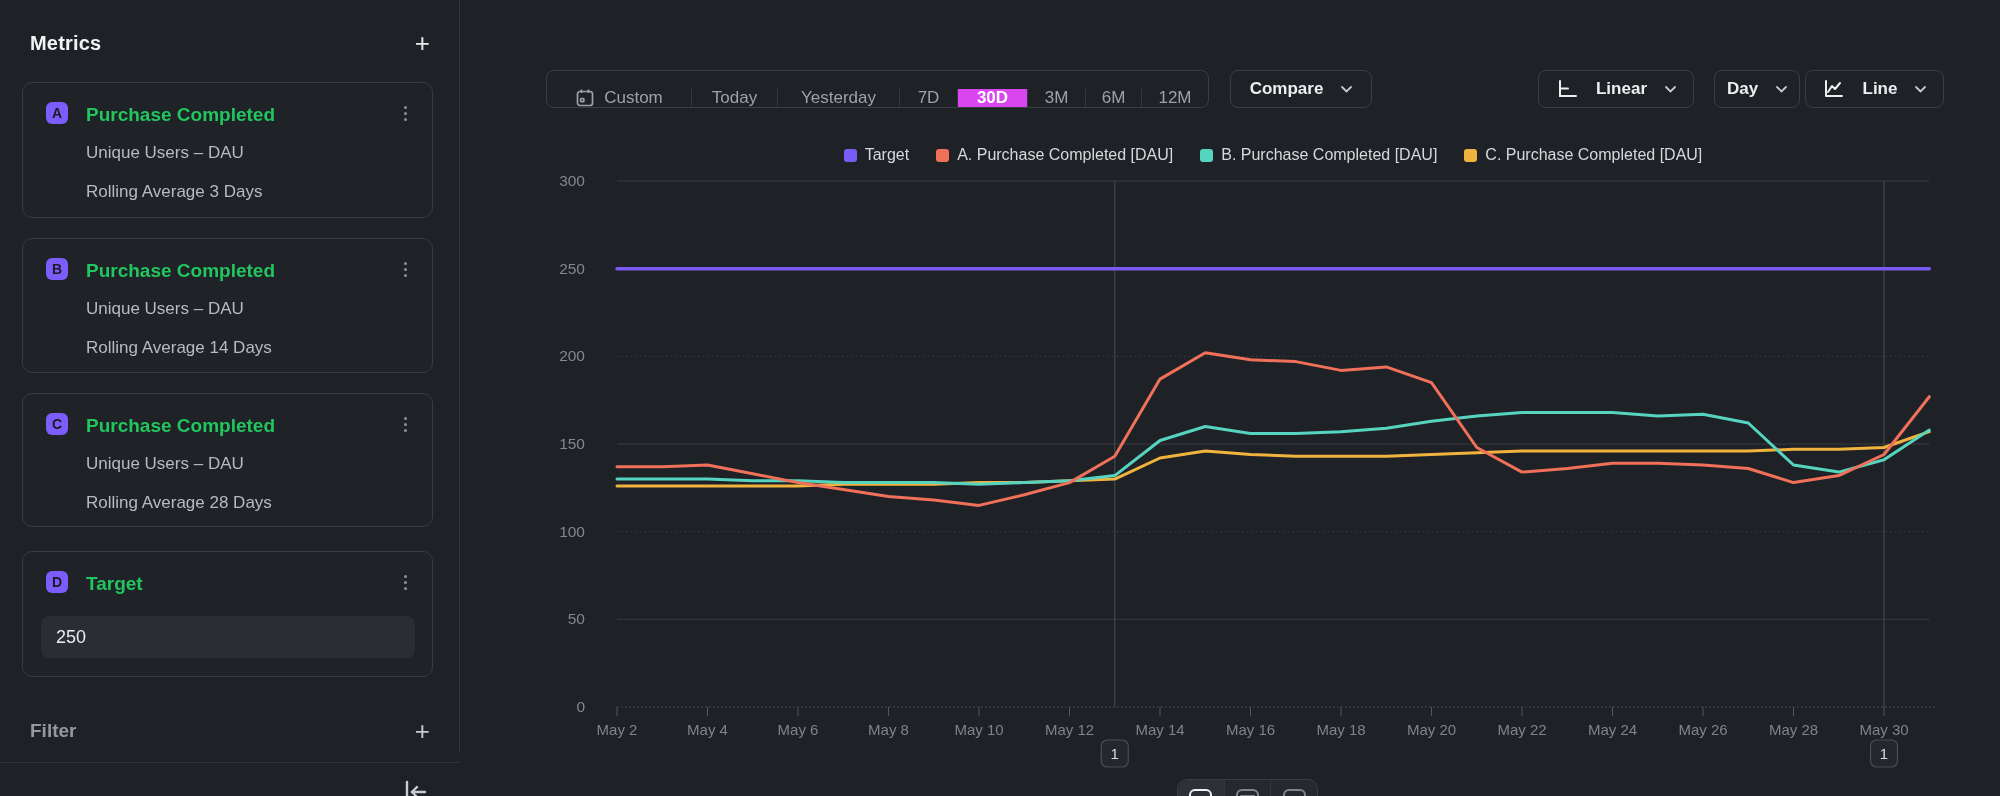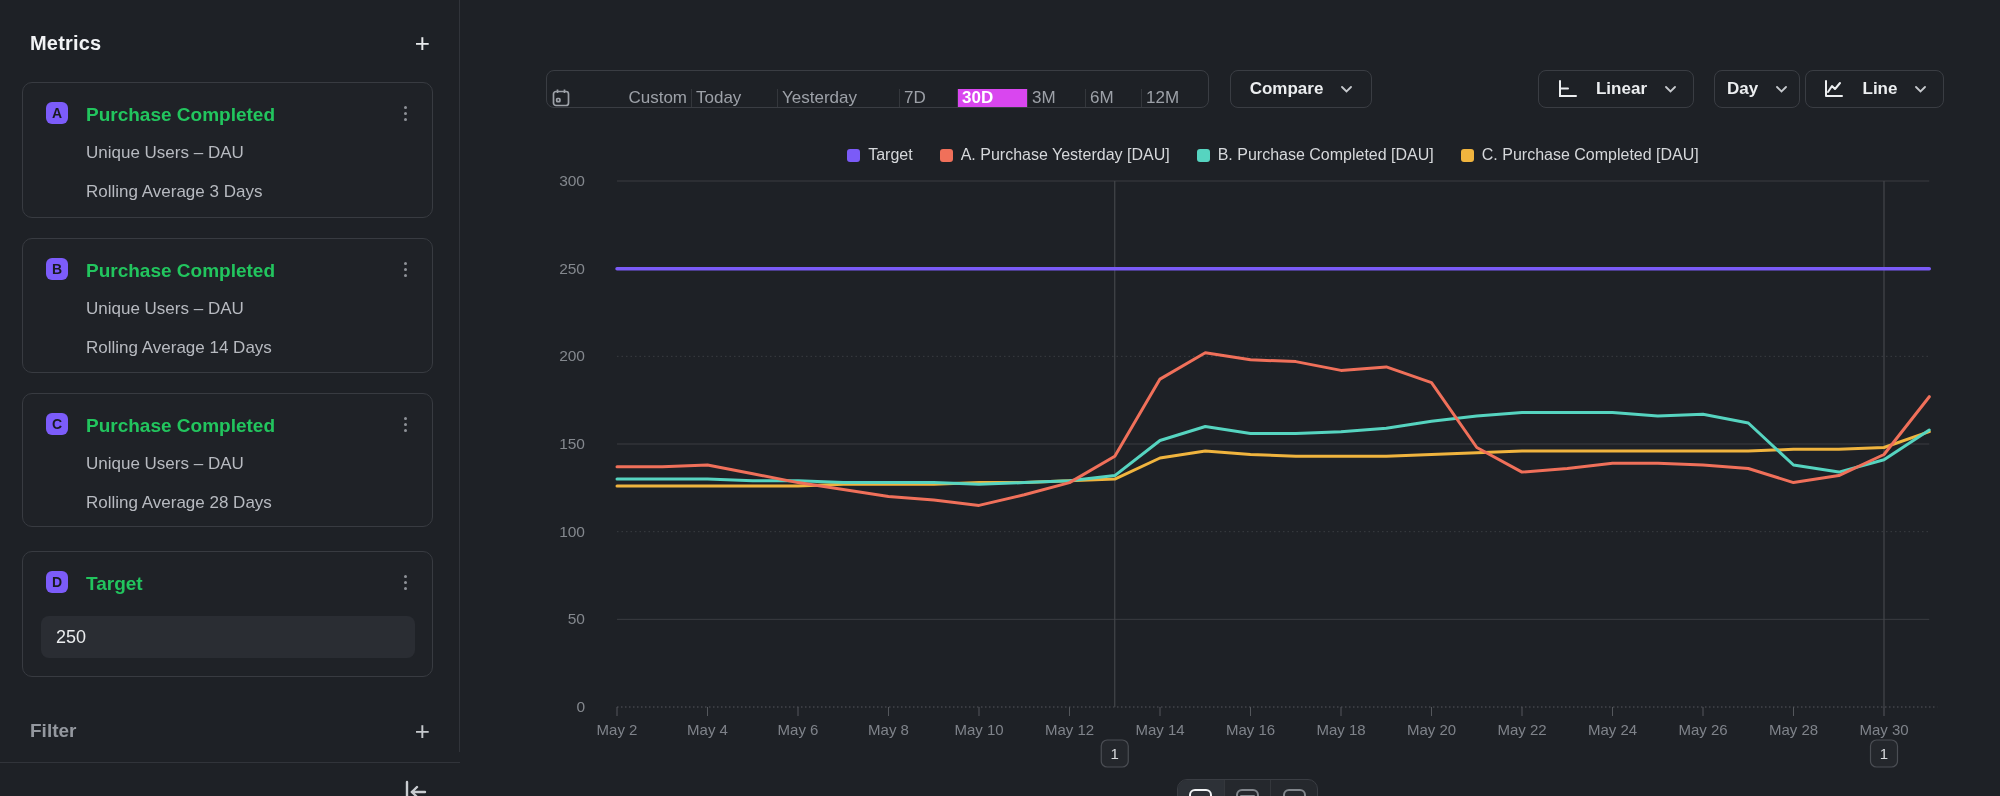--- a/index.html
+++ b/index.html
@@ -24,21 +24,21 @@
   .card-row2 { position:absolute; left:63px; top:99px; font-size:17px; color:#b7bac0; }
   .target-input { position:absolute; left:18px; top:64px; width:374px; height:42px; background:#2a2d33; border:none; border-radius:8px; color:#e9ebed; font-size:18px; padding:0 15px; font-family:inherit; }
   .filter-row { position:absolute; left:30px; top:718px; width:400px; display:flex; justify-content:space-between; align-items:center;gap:33px; }
   .filter-title { font-size:19px; font-weight:700; color:#94989f; }
   .filter-row .plus-btn { color:#c6c9cd; }
   .sb-divider { position:absolute; left:0; top:762px; width:460px; height:1px; background:#31343a; }
   .collapse-btn { position:absolute; left:398px; top:776px; width:34px; height:30px; cursor:pointer; color:#c9ccd0; background:none; border:none; }
 
   
   .range-group { position:absolute; left:546px; top:70px; height:38px; display:flex; border:1px solid #3a3d43; border-radius:8px; overflow:hidden; }
-  .range-seg { display:flex; align-items:center; justify-content:space-between; gap:9px; font-size:17px; color:#9da1a8; border-right:1px solid #34373c; cursor:pointer; padding:0 4px;margin-top:18px; }
+  .range-seg { display:flex; align-items:center; justify-content:center; gap:9px; font-size:17px; color:#9da1a8; border-right:1px solid #34373c; cursor:pointer; padding:0 4px;margin-top:18px; }
   .range-seg:last-child { border-right:none; }
   .range-seg.active { background:#d946ef; color:#ffffff; font-weight:700; }
   .cal-icon { width:20px; height:20px; }
   .tbtn { position:absolute; top:70px; height:38px; display:flex; align-items:center; justify-content:center; gap:18px; border:1px solid #3a3d43; border-radius:8px; background:transparent; color:#eceef0; font-size:17px; font-weight:700; font-family:inherit; cursor:pointer; }
   .chev { width:11px; height:7px; }
   .ticon { width:22px; height:20px; }
 
   
   .legend { position:absolute; left:617px; top:146px; width:1312px; display:flex; justify-content:center; align-items:center; gap:27px; }
   .legend-item { display:flex; align-items:center; gap:8px; cursor:pointer; }
@@ -255,21 +255,21 @@
     </svg>
 </button>
 
 <div class="legend">
   <div class="legend-item">
     <span class="legend-swatch" style="background: rgb(123, 91, 247);"></span>
     <span class="legend-label">Target</span>
   </div>
   <div class="legend-item">
     <span class="legend-swatch" style="background: rgb(240, 112, 90);"></span>
-    <span class="legend-label">A. Purchase Yesterday [DAU]</span>
+    <span class="legend-label">A. Purchase Completed [DAU]</span>
   </div>
   <div class="legend-item">
     <span class="legend-swatch" style="background: rgb(86, 212, 192);"></span>
     <span class="legend-label">B. Purchase Completed [DAU]</span>
   </div>
   <div class="legend-item">
     <span class="legend-swatch" style="background: rgb(240, 180, 62);"></span>
     <span class="legend-label">C. Purchase Completed [DAU]</span>
   </div>
 </div>

